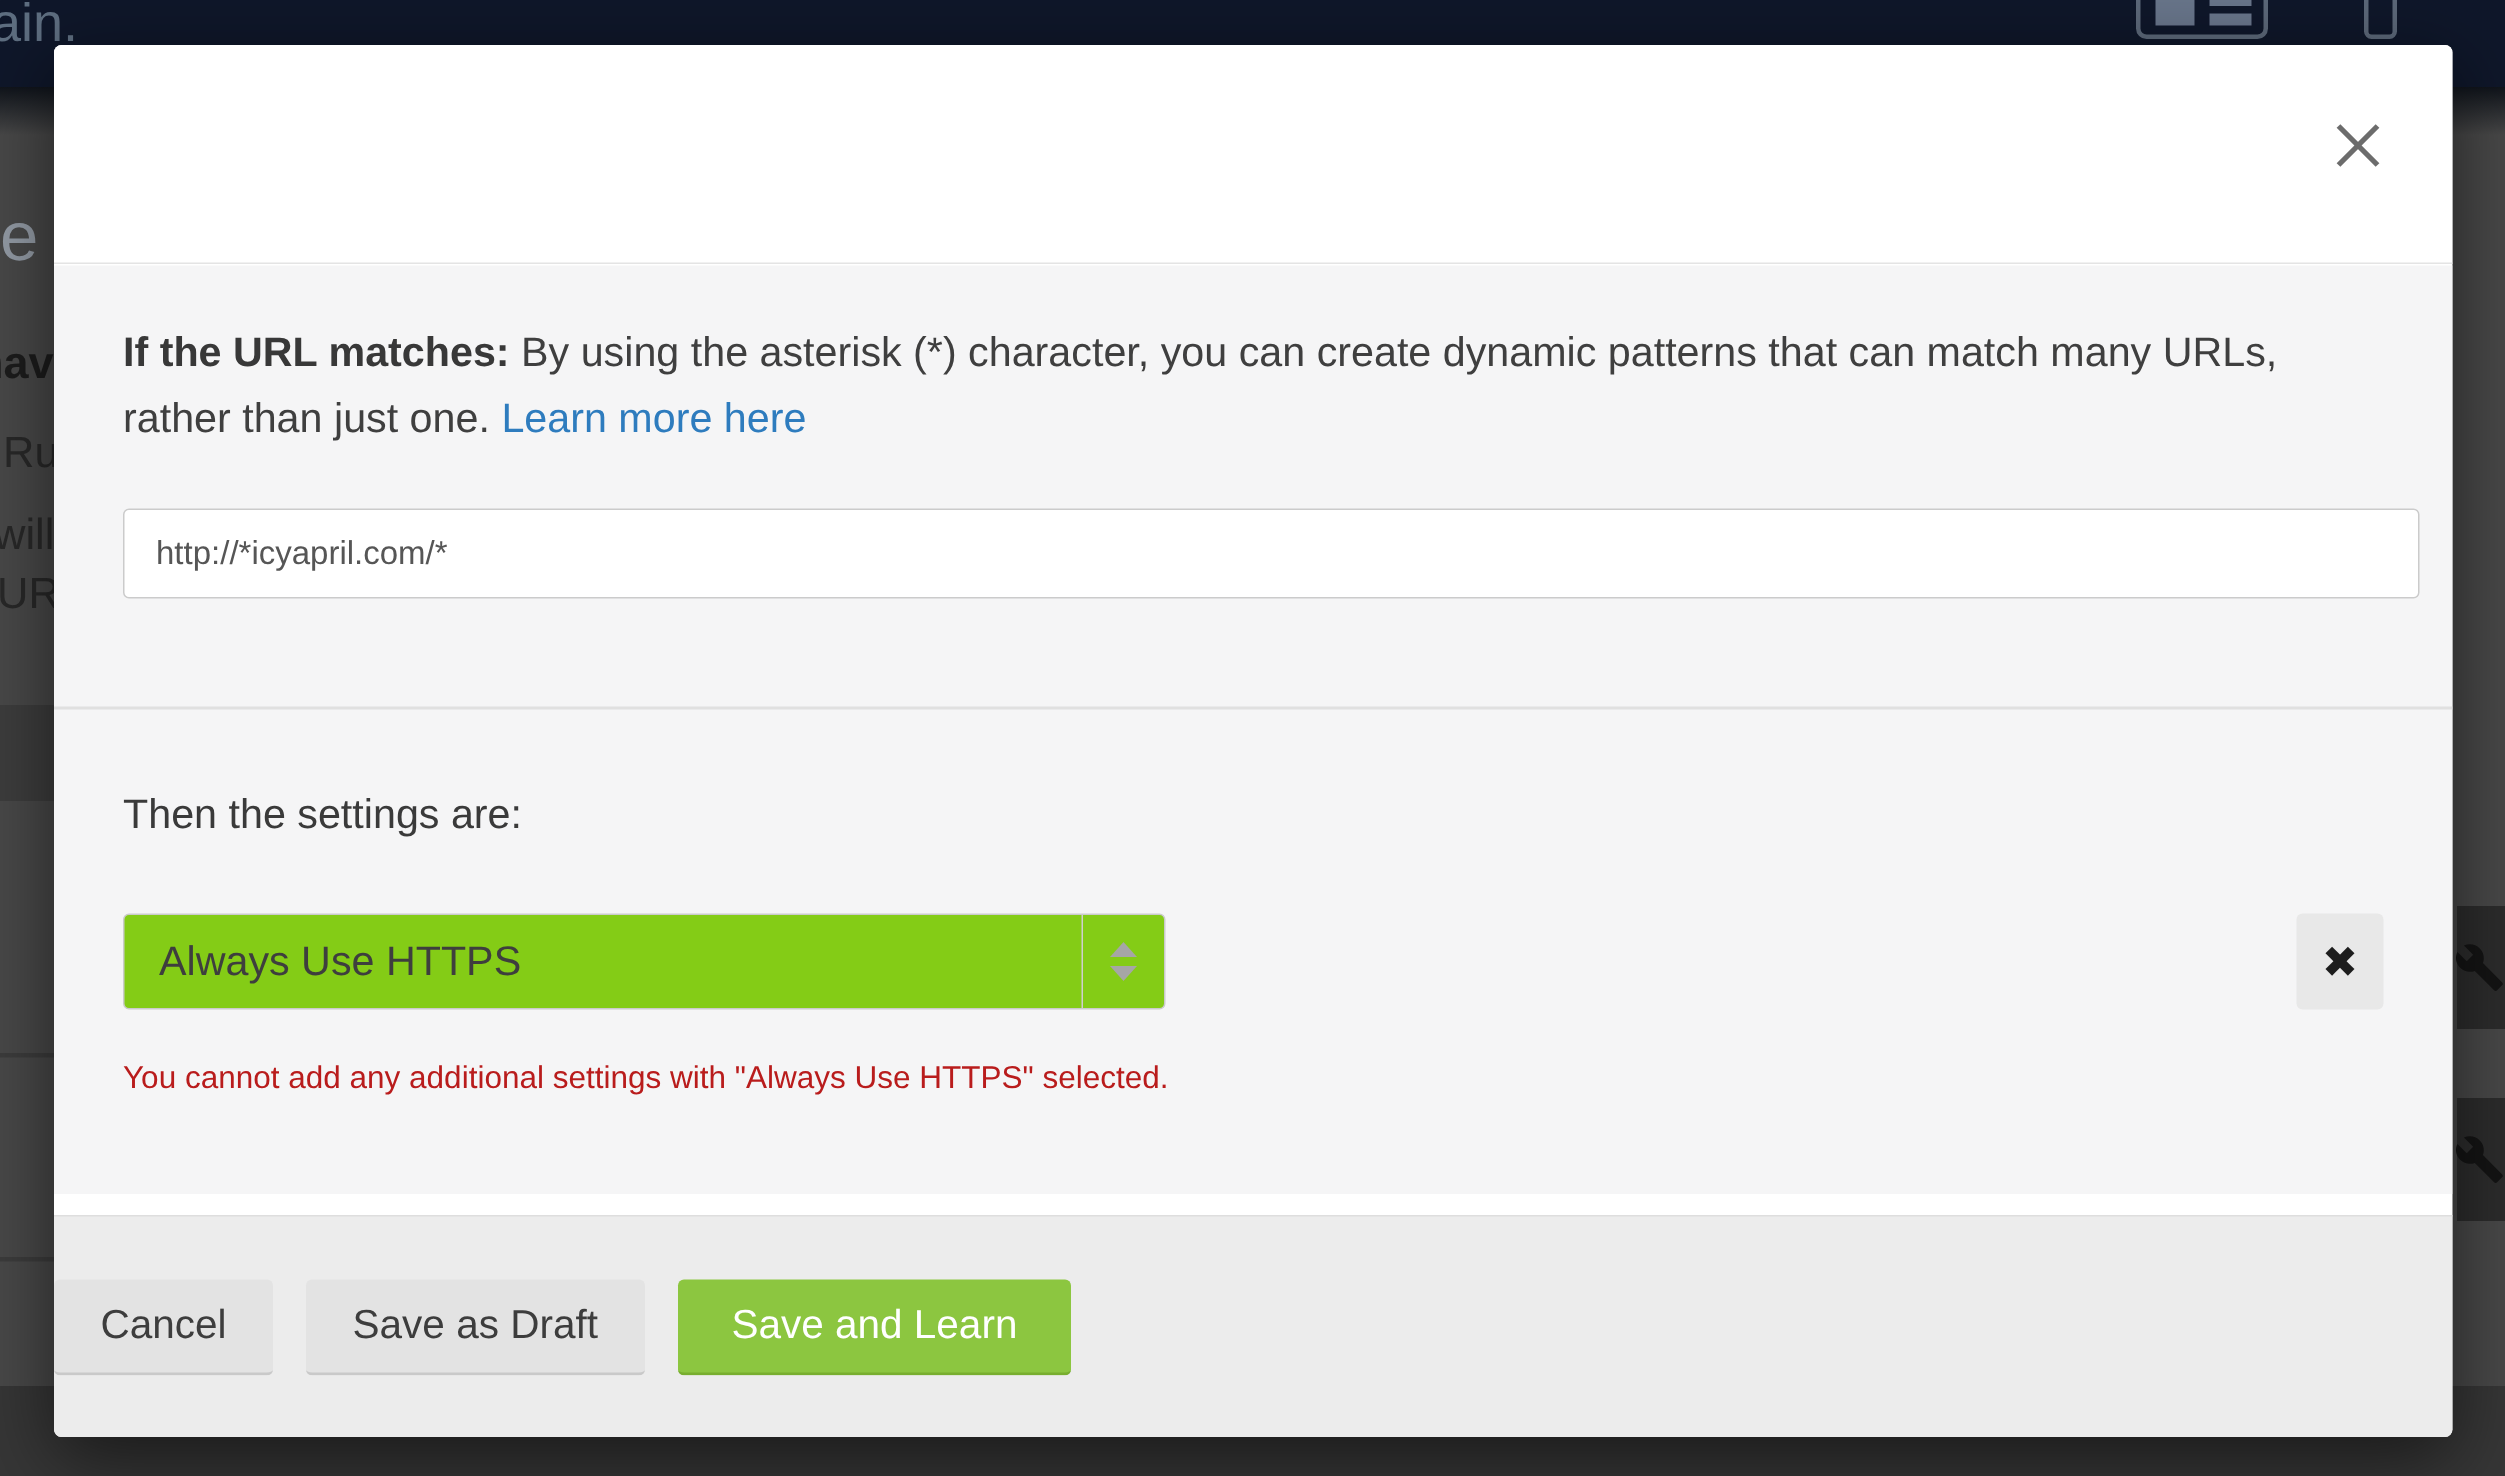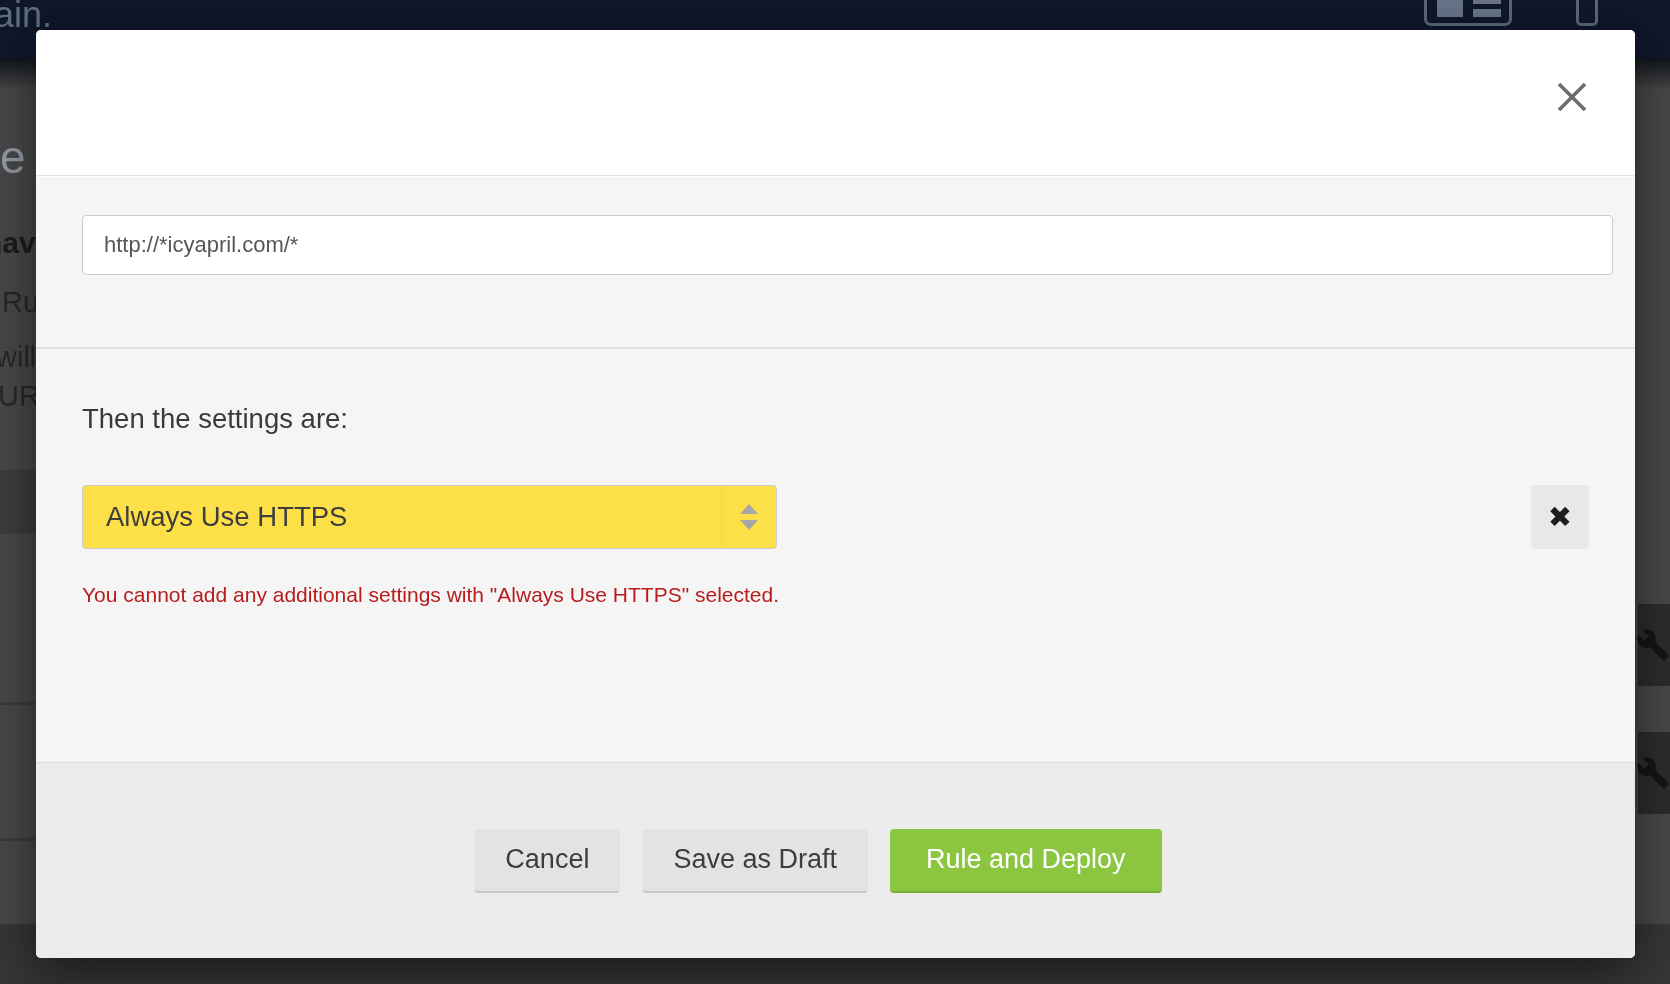--- a/index.html
+++ b/index.html
@@ -57,37 +57,37 @@
 
   .url-input { display:block; margin-top:38px; width:calc(100% + 24px); height:60px;
     background:#fff; border:1px solid #cbcbcb; border-radius:4px;
     font-family:"Liberation Sans", sans-serif; font-size:22px; color:#565656; padding:0 21px; }
 
   .divider { margin:72px -46px 0; height:2px; background:#e0e0e0; }
 
   .settings-h2 { margin-top:54px; font-size:27.5px; font-weight:400; color:#3a3a3a; }
 
   .setting-row { position:relative; margin-top:50px; height:64px; display:flex; align-items:center; }
-  .select { width:695px; height:64px; background:#fde047; border:1px solid #cbcbcb; border-radius:4px;
+  .select { width:695px; height:64px; background:#84cc16; border:1px solid #cbcbcb; border-radius:4px;
     display:flex; align-items:center; padding-left:23px; font-size:27.5px; color:#3e3e3e; cursor:pointer; }
   .select-arrows { margin-left:auto; width:55px; height:100%; border-left:1px solid #cfcfcf;
     display:flex; flex-direction:column; align-items:center; justify-content:center; gap:6px; }
   .tri-up   { width:0; height:0; border-left:9px solid transparent; border-right:9px solid transparent;
     border-bottom:10px solid #a6a6a6; }
   .tri-down { width:0; height:0; border-left:9px solid transparent; border-right:9px solid transparent;
     border-top:10px solid #a6a6a6; }
   .setting-desc { margin-left:45px; font-size:28px; color:#3e3e3e; }
   .remove-btn { position:absolute; right:0; top:0; width:58px; height:64px; background:#e8e8e8;
     border:none; border-radius:4px; font-size:29px; color:#1d1d1d; cursor:pointer;
     display:flex; align-items:center; justify-content:center; font-family:"DejaVu Sans", sans-serif; }
 
   .note { margin-top:34px; font-size:21px; color:#b91c1c; }
 
-  .modal-footer { position:absolute; left:0; right:0; bottom:0; height:196px; background:#ececec;
-    border-top:1px solid #dedede; display:flex; align-items:center; justify-content:center;
+  .modal-footer { position:absolute; left:0; right:0; bottom:0; height:148px; background:#ececec;
+    border-top:1px solid #dedede; display:flex; align-items:center; justify-content:flex-start;
     padding-right:35px; gap:22px; }
   .btn { height:64px; border:none; border-radius:4px; font-family:"Liberation Sans", sans-serif;
     font-size:27px; cursor:pointer; }
   .btn-gray  { background:#e3e3e3; border-bottom:2px solid #c9c9c9; color:#3d3d3d; padding:0 31px; }
   .btn-green { background:#8cc640; border-bottom:2px solid #78ae2f; color:#fff; padding:0 36px; }
 </style>
 </head>
 <body>
 
 <div class="stage">
@@ -128,20 +128,21 @@
   <div class="modal-header">
     <div class="close-btn">
       <svg width="34" height="34" viewBox="0 0 34 34">
         <line x1="4" y1="4" x2="30" y2="30" stroke="#6c6c6c" stroke-width="3.5"></line>
         <line x1="30" y1="4" x2="4" y2="30" stroke="#6c6c6c" stroke-width="3.5"></line>
       </svg>
     </div>
   </div>
 
   <div class="modal-body">
+    <p class="desc"><strong>If the URL matches:</strong><span> By using the asterisk (*) character, you can create dynamic patterns that can match many URLs, rather than just one. </span><a>Learn more here</a></p>
 
     <input class="url-input" type="text" value="http://*icyapril.com/*" style="">
 
     <div class="divider"></div>
 
     <h2 class="settings-h2">Then the settings are:</h2>
 
     <div class="setting-row">
       <div class="select">
         <span class="select-value">Always Use HTTPS</span>
@@ -154,15 +155,15 @@
           <span>✖</span>
         </button>
     </div>
 
     <p class="note">You cannot add any additional settings with "Always Use HTTPS" selected.</p>
   </div>
 
   <div class="modal-footer">
     <button class="btn btn-gray">Cancel</button>
     <button class="btn btn-gray">Save as Draft</button>
-    <button class="btn btn-green">Rule and Deploy</button>
+    <button class="btn btn-green">Save and Learn</button>
   </div>
 </div>
 
 </body></html>

